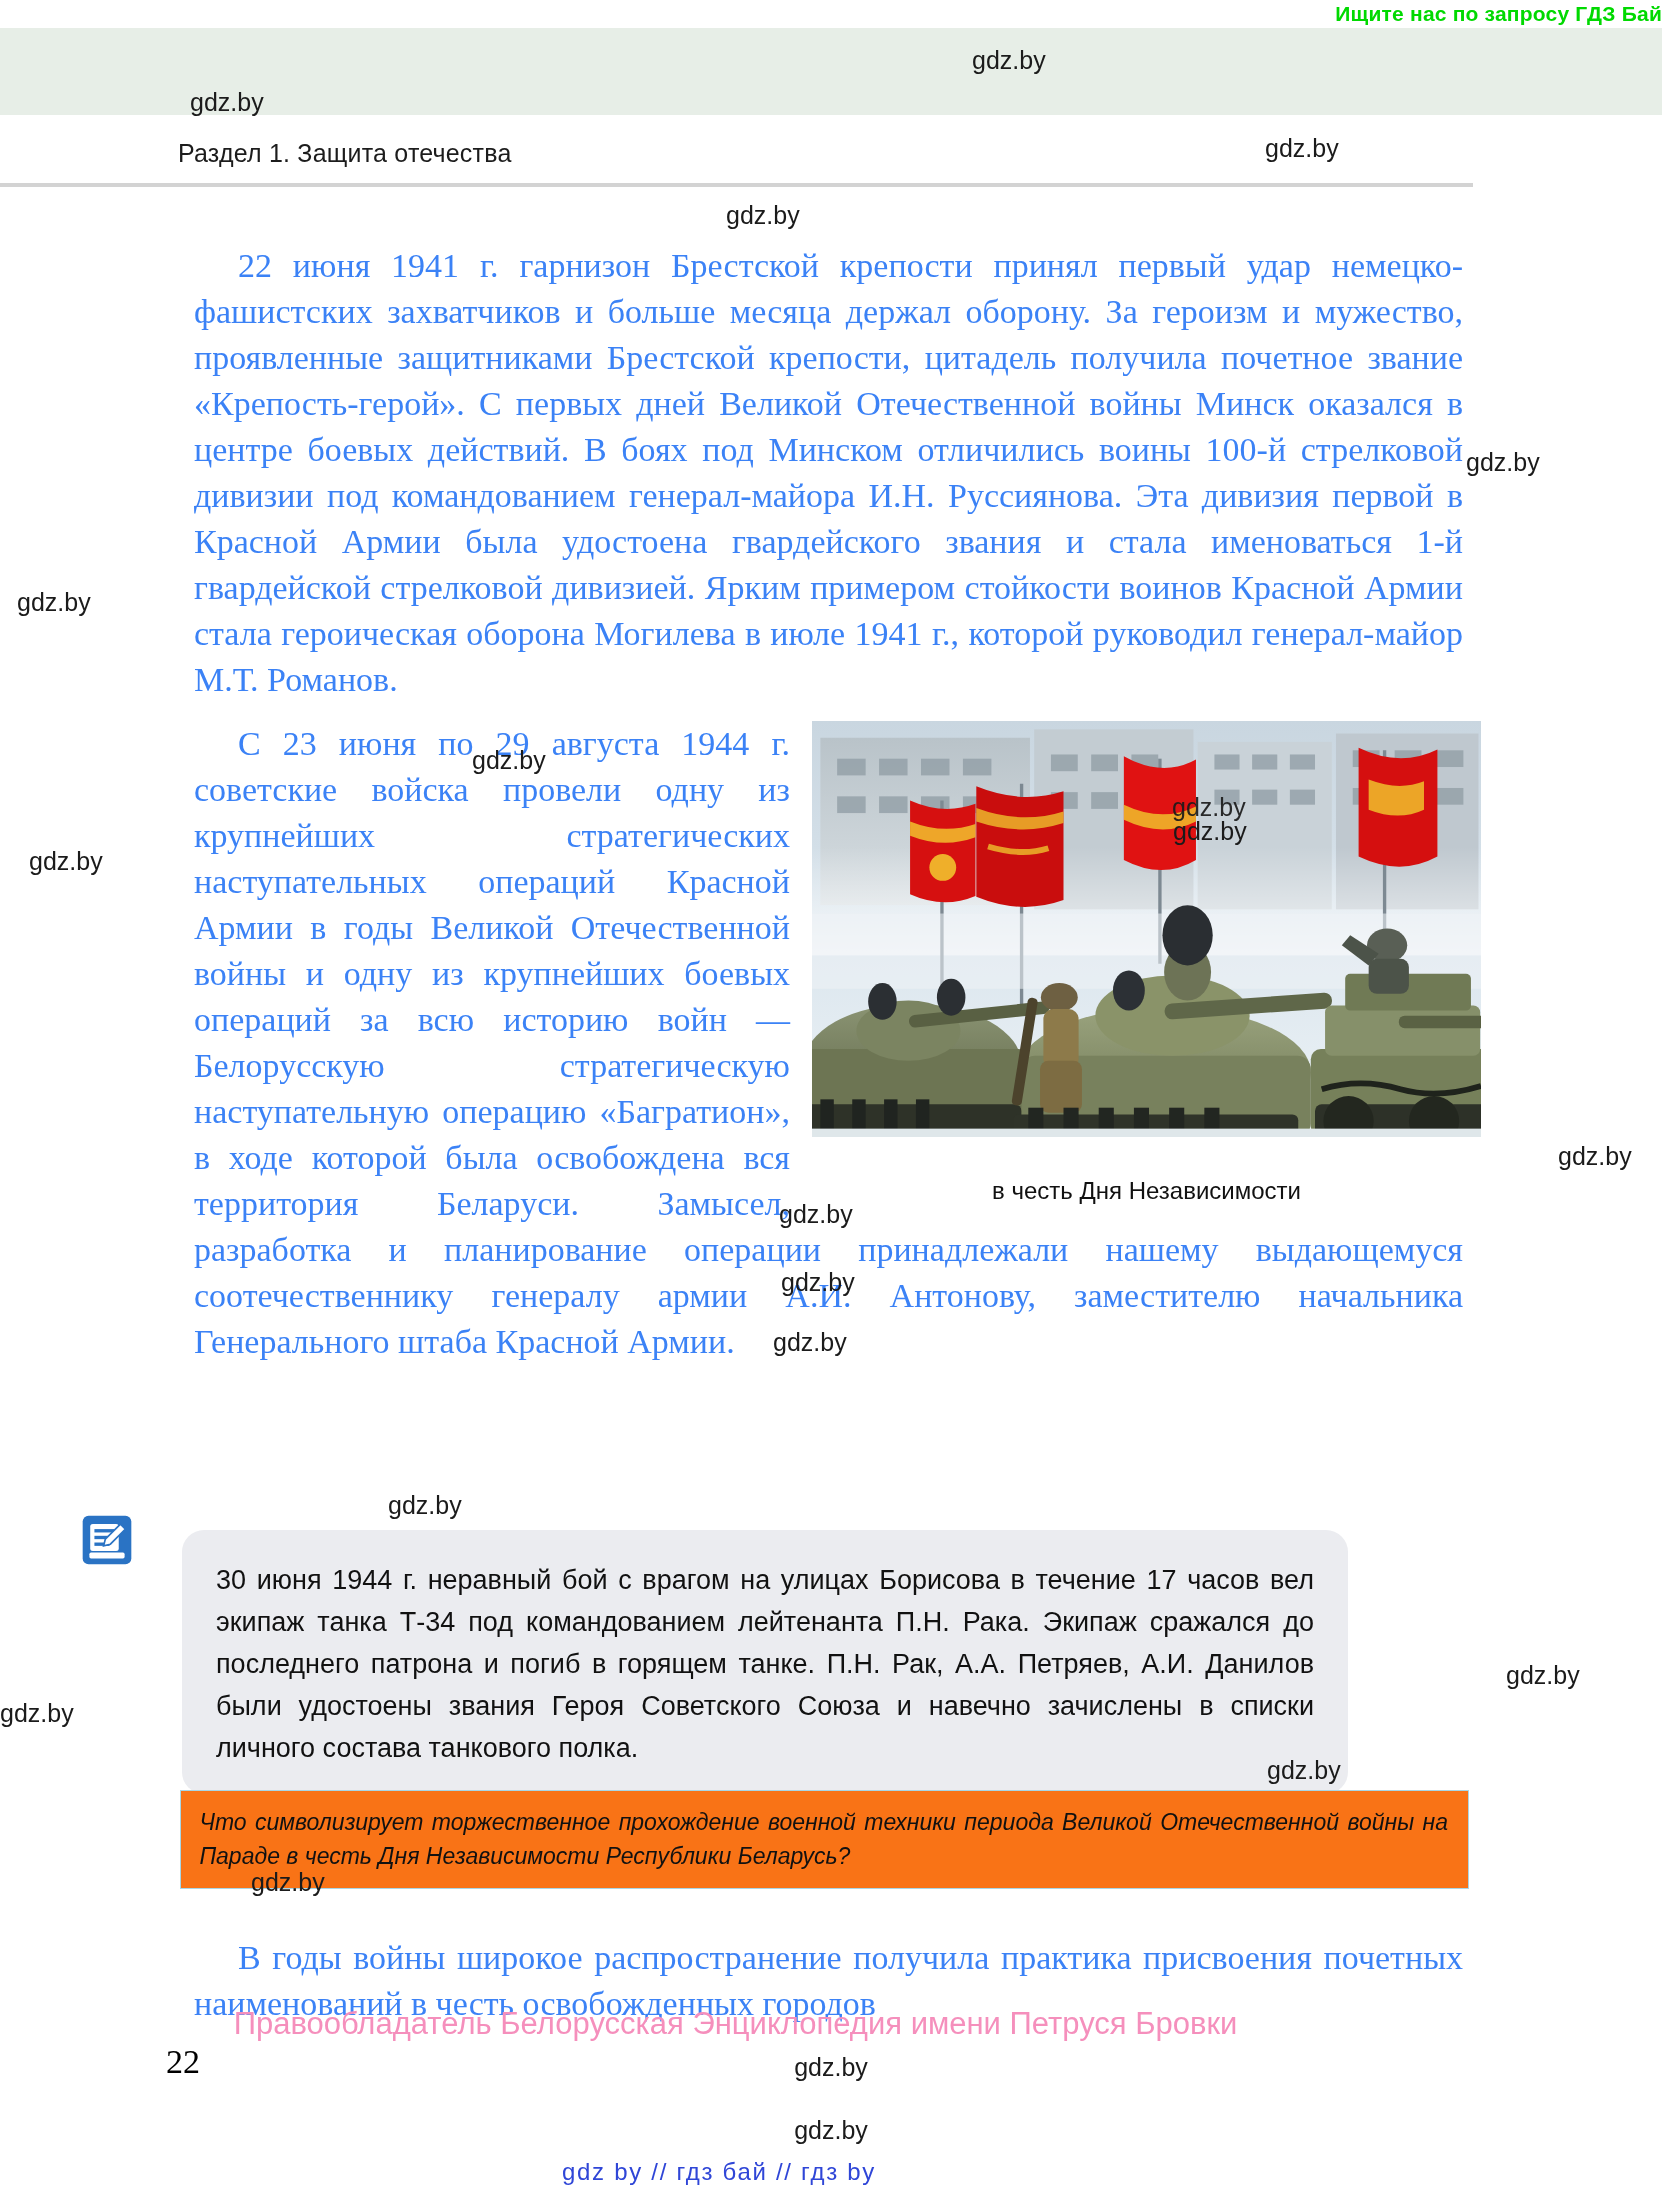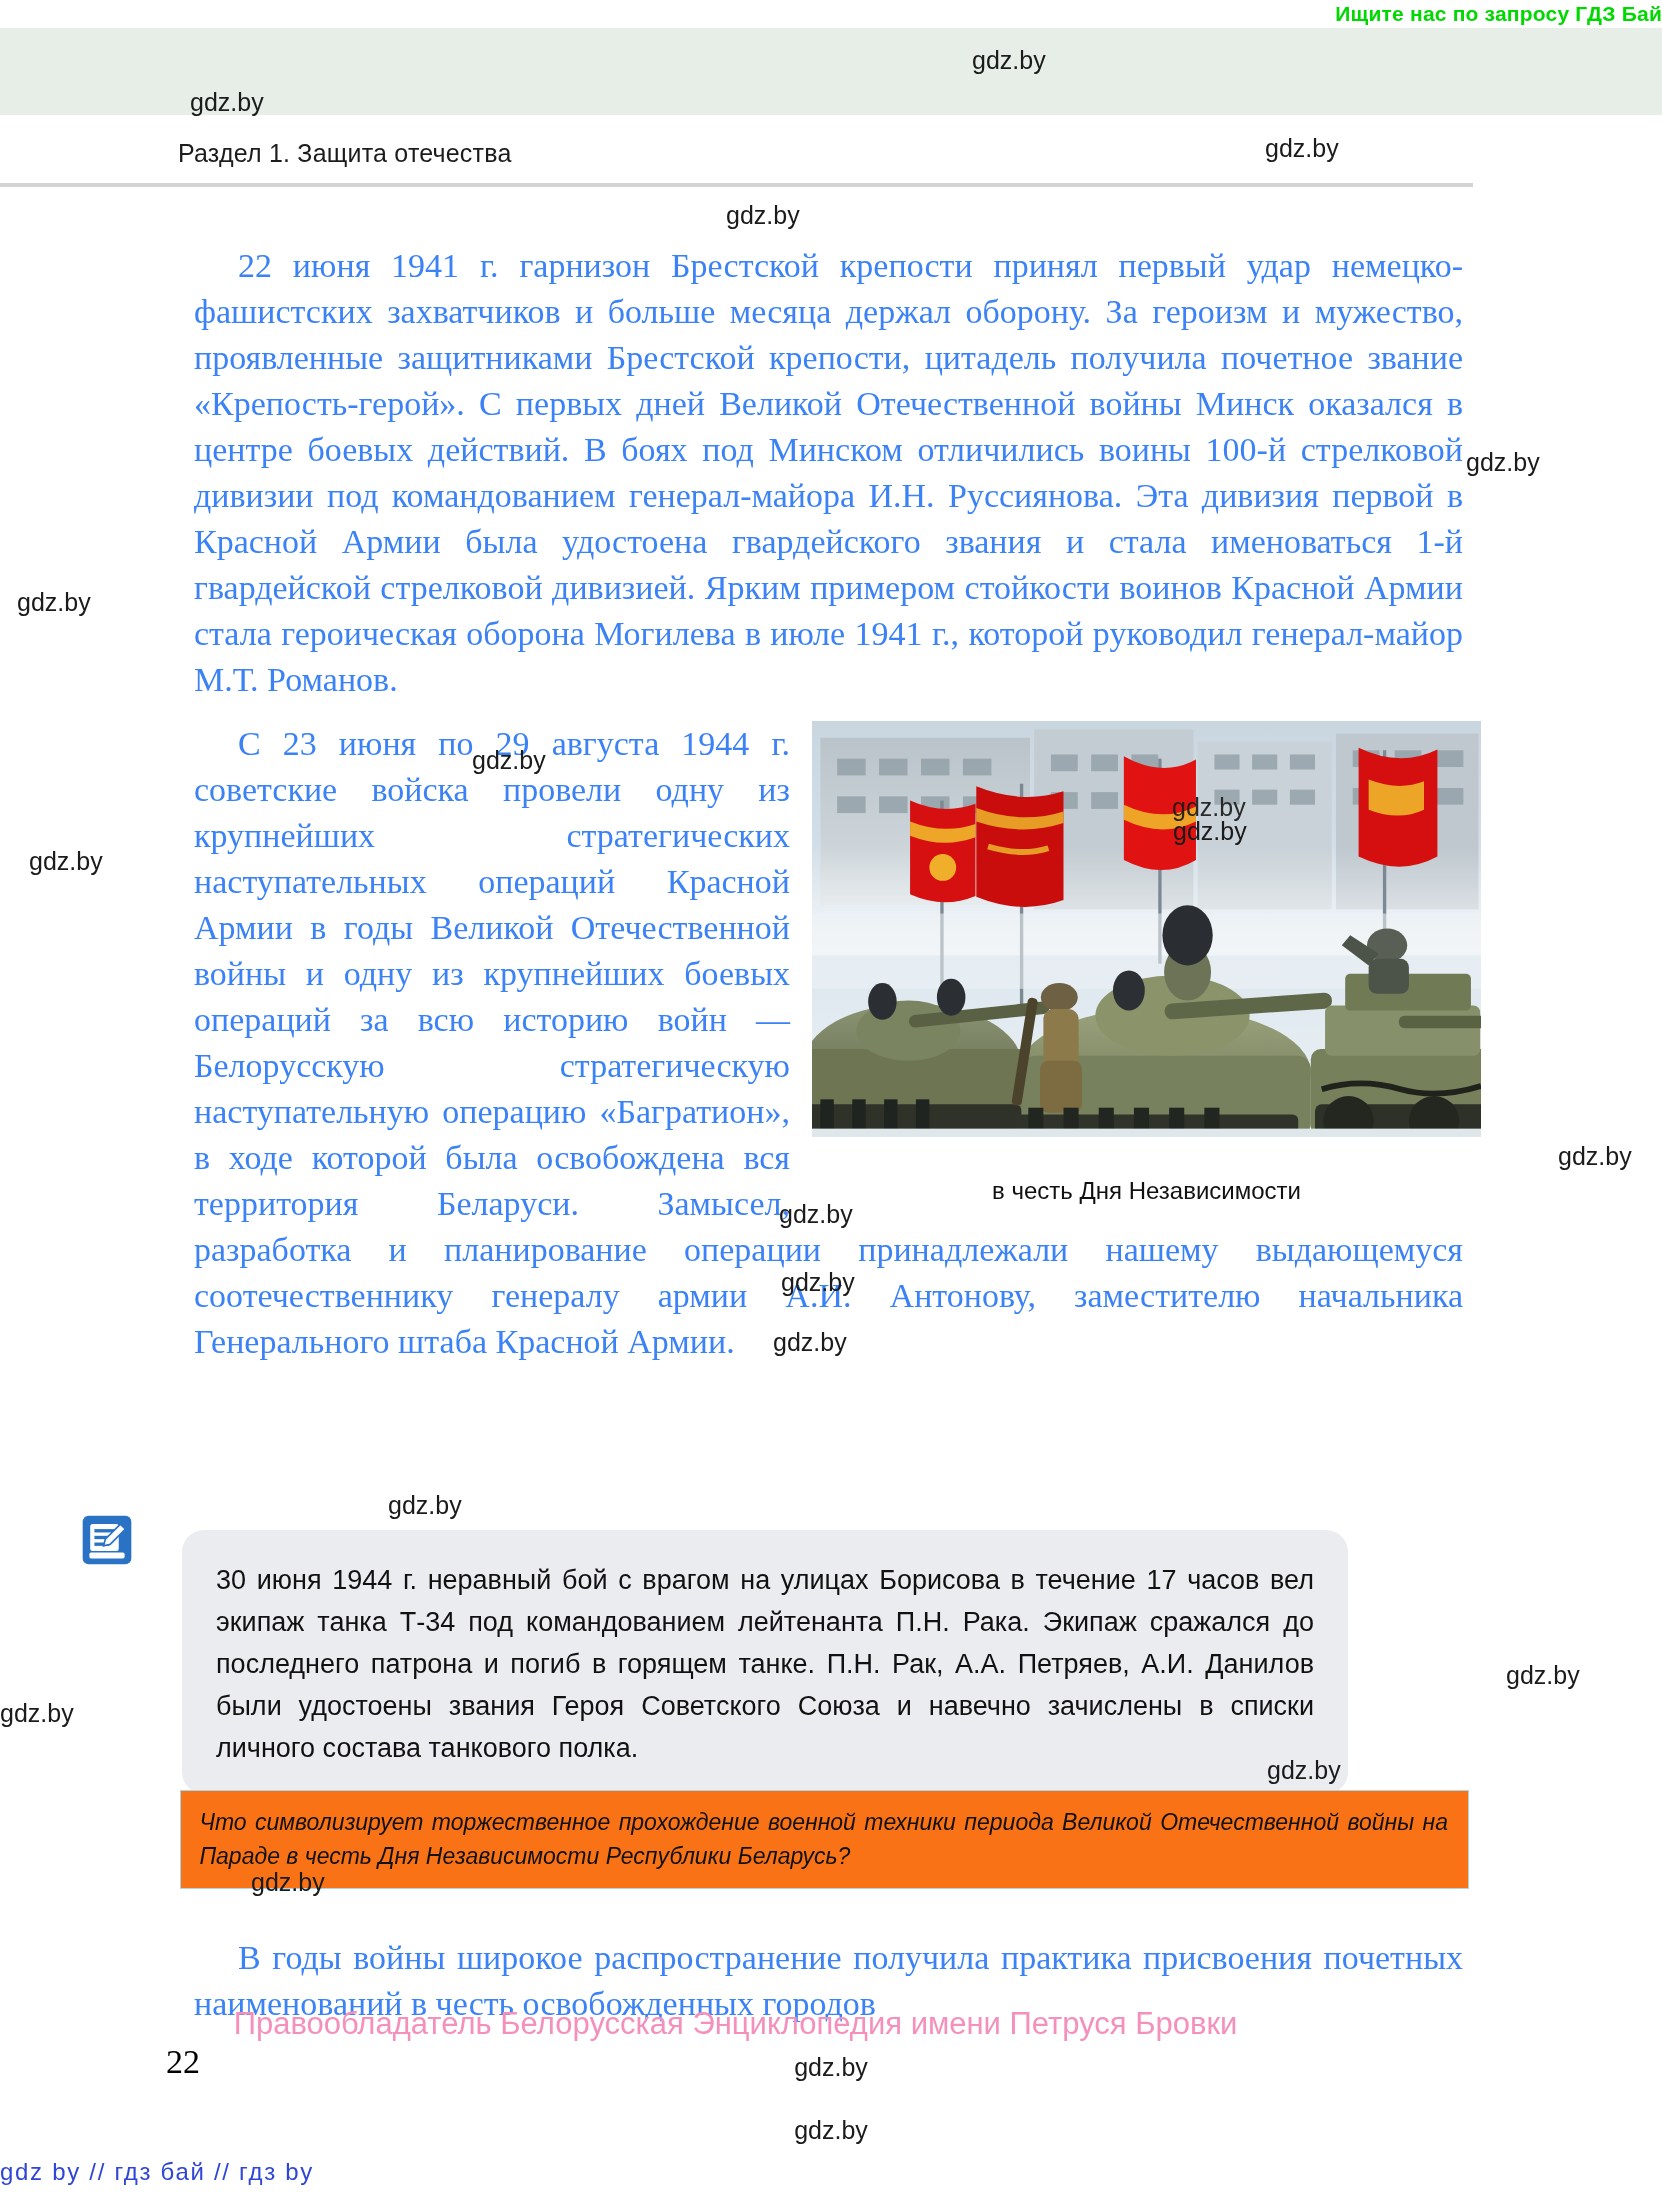--- a/index.html
+++ b/index.html
@@ -127,21 +127,21 @@
   
   #wm-bottom-1{
     position:absolute;left:0;top:2053px;width:1662px;text-align:center;
     font-family:"Liberation Sans", sans-serif;font-size:25px;color:#1b1b1b;
   }
   #wm-bottom-2{
     position:absolute;left:0;top:2116px;width:1662px;text-align:center;
     font-family:"Liberation Sans", sans-serif;font-size:25px;color:#1b1b1b;
   }
   #wm-bottom-3{
-    position:absolute;left:0;top:2158px;width:1438px;
+    position:absolute;left:0;top:2158px;width:1438px;text-align:center;
     font-family:"Liberation Sans", sans-serif;font-size:24px;color:#2f46d7;
     letter-spacing:1.7px;
   }
   
   .wmark{
     position:absolute;
     font-family:"Liberation Sans", sans-serif;
     font-size:25px;color:#1b1b1b;
     white-space:nowrap;pointer-events:none;
   }

